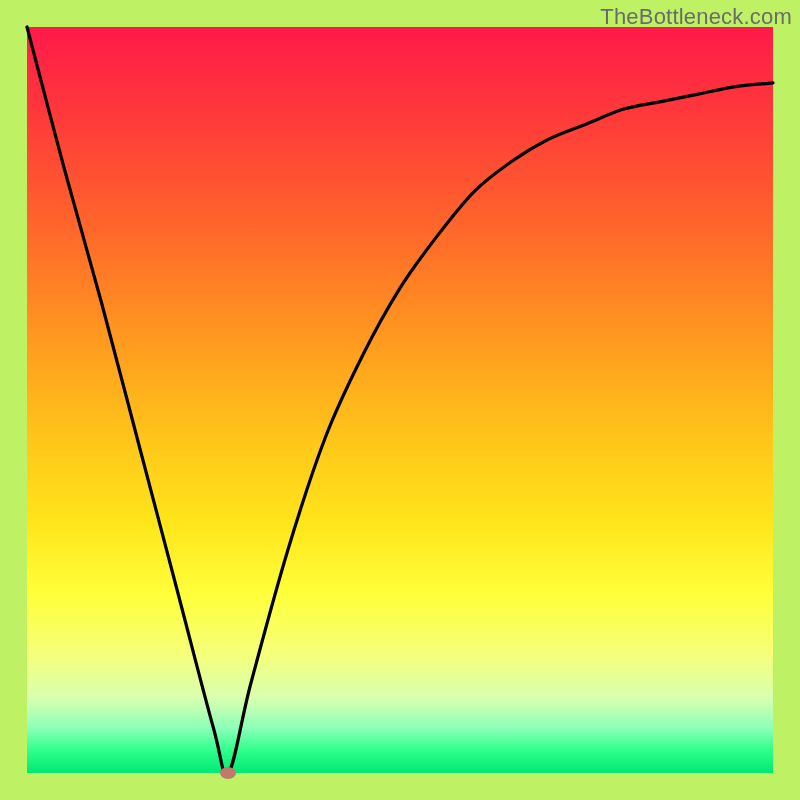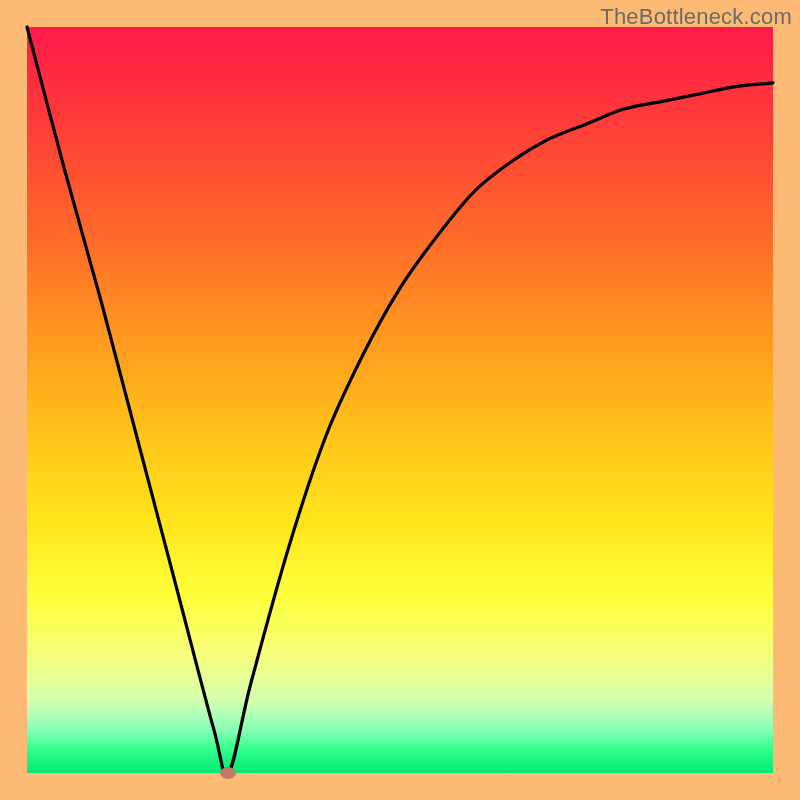--- a/index.html
+++ b/index.html
@@ -1,20 +1,20 @@
 <!DOCTYPE html>
 <html><head>
 <meta charset="utf-8">
 <style>
   * { margin: 0; padding: 0; box-sizing: border-box; }
   html, body { width: 800px; height: 800px; overflow: hidden; background: #000; }
   .frame {
     width: 800px;
     height: 800px;
-    background: #fdba74;
+    background: #bef264;
     position: relative;
     padding-left: 40px;
   }
   .plot-area {
     position: absolute;
     left: 27px;
     top: 27px;
     width: 746px;
     height: 746px;
     background: linear-gradient(to bottom,

